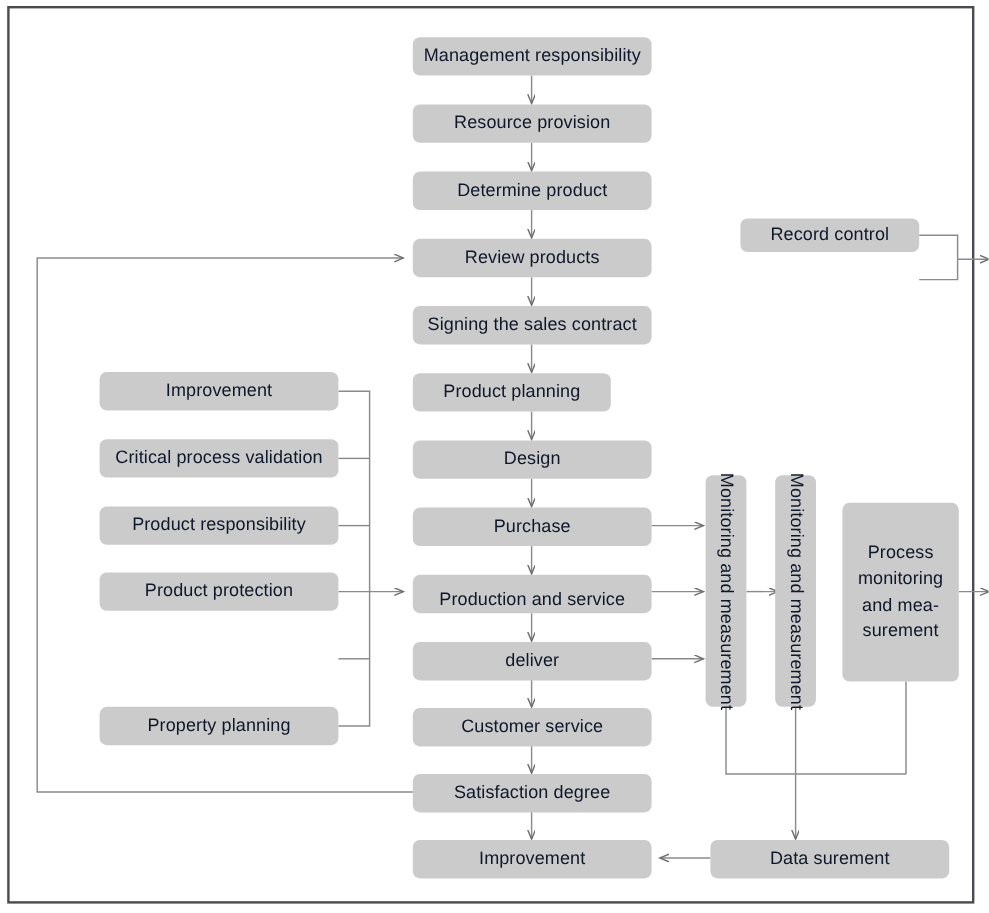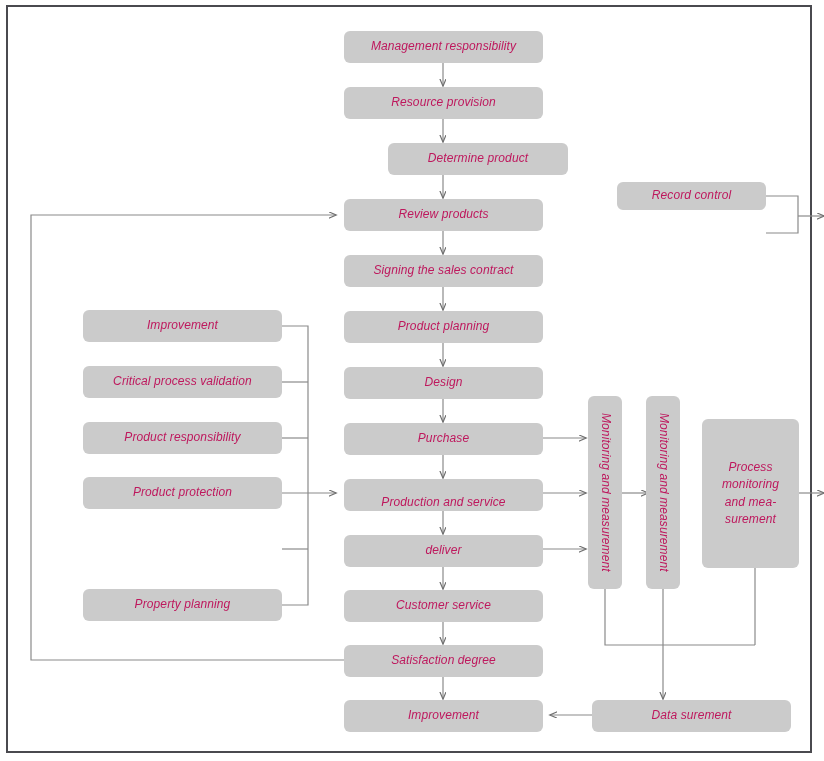--- a/index.html
+++ b/index.html
@@ -30,30 +30,29 @@
     position: absolute;
     left: 0;
     top: 0;
     width: 824px;
     height: 761px;
   }
   .node {
     position: absolute;
     background: #cbcbcb;
     border-radius: 6px;
-    color: #be185d;
-    font-size: 12px;
+    color: #0f172a;
+    font-size: 15px;
     display: flex;
     align-items: center;
     justify-content: center;
     text-align: center;
     box-sizing: border-box;
     line-height: 1.45;
     letter-spacing: 0.1px;
-    font-style: italic;
   }
   .node.vertical {
     writing-mode: vertical-rl;
     text-orientation: mixed;
     white-space: nowrap;
     padding: 6px 0;
   }
   .node.multiline {
     flex-direction: column;
     padding: 2px 8px;
@@ -116,30 +115,30 @@
       <line x1="592" y1="715" x2="550" y2="715" marker-end="url(#arrow)"></line>
     </g>
   </svg>
 
   <div class="node" style="left:344px; top:31px;  width:199px; height:32px;">
       <span>Management responsibility</span>
     </div>
   <div class="node" style="left:344px; top:87px; width:199px; height:32px;">
       <span>Resource provision</span>
     </div>
-  <div class="node" style="left:344px; top:143px; width:180px; height:32px;margin-left:44px;">
+  <div class="node" style="left:344px; top:143px; width:199px; height:32px;">
       <span>Determine product</span>
     </div>
   <div class="node" style="left:344px; top:199px; width:199px; height:32px;">
       <span>Review products</span>
     </div>
   <div class="node" style="left:344px; top:255px; width:199px; height:32px;">
       <span>Signing the sales contract</span>
     </div>
-  <div class="node" style="left:344px; top:311px; width:199px; height:32px;">
+  <div class="node" style="left:344px; top:311px; width:165px; height:32px;">
       <span>Product planning</span>
     </div>
   <div class="node" style="left:344px; top:367px; width:199px; height:32px;justify-content:center;">
       <span>Design</span>
     </div>
   <div class="node" style="left:344px; top:423px; width:199px; height:32px;">
       <span>Purchase</span>
     </div>
   <div class="node" style="left:344px; top:479px; width:199px; height:32px;align-items:flex-end;">
       <span>Production and service</span>

